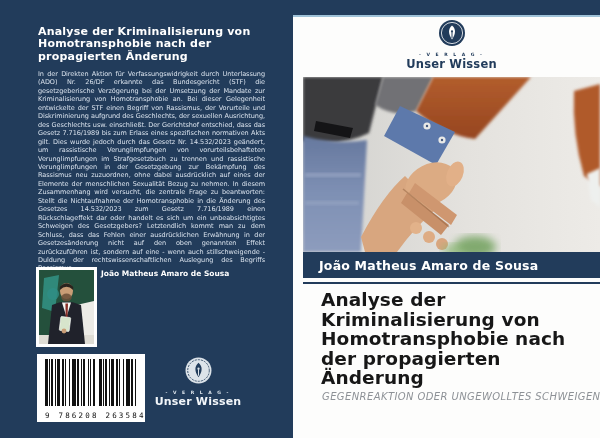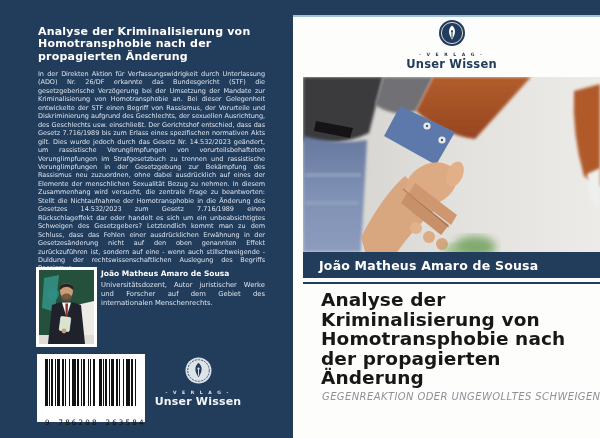--- a/index.html
+++ b/index.html
@@ -43,21 +43,21 @@
   .bio-photo{position:absolute;left:36px;top:267px;width:55px;height:74px;background:#fff;padding:3px;}
   .bio-photo svg{display:block;}
   .bio-text{position:absolute;left:101px;top:269px;width:164px;color:var(--back_text,#dfe7f0);}
   .bio-name{font-size:7.5px;font-weight:bold;color:#fff;margin-bottom:3px;}
   .bio-line{font-size:6.8px;line-height:9.15px;text-align:justify;}
   .barcode-box{
     position:absolute;left:37px;top:354px;width:108px;height:68px;background:#fff;
     box-sizing:border-box;padding:5px 8px 0 8px;text-align:center;
   }
   .barcode-digits{
-    display:block;margin-top:8px;font-family:"DejaVu Sans Mono","Liberation Mono",monospace;
+    display:block;margin-top:1px;font-family:"DejaVu Sans Mono","Liberation Mono",monospace;
     font-size:7.5px;letter-spacing:2.2px;color:var(--barcode_digits_color,#111);white-space:nowrap;
   }
   .back-logo{position:absolute;left:148px;top:357px;width:100px;text-align:center;}
   .back-logo .verlag-small{color:#dfe7ee;}
   .back-logo .pubname{display:block;font-size:11px;font-weight:bold;color:#f2f6fa;letter-spacing:.2px;}
 </style>
 </head>
 <body>
 
 <div class="stage">
@@ -163,21 +163,20 @@
       <path d="M26.4,33.5 L29,33.5 L28.4,51 L26.8,51 Z" fill="#8a2f28"></path>
       <ellipse cx="27.5" cy="21" rx="6.5" ry="8" fill="#c99d76"></ellipse>
       <path d="M20.8,17 Q27.5,9.5 34.2,17 L34.2,20 Q27.5,13.5 20.8,20 Z" fill="#2a231d"></path>
       <ellipse cx="27.5" cy="27.5" rx="5.2" ry="4" fill="#6b4f38" opacity="0.85"></ellipse>
       <rect x="21" y="47" width="10" height="14" rx="1" fill="#d7e5cc" stroke="#ffffff" stroke-width="0.6" transform="rotate(7 26 54)"></rect>
       <circle cx="25" cy="61" r="2.4" fill="#c99d76"></circle>
     </svg>
   </div>
   <div class="bio-text">
     <div class="bio-name">João Matheus Amaro de Sousa</div>
-    <div class="bio-line">Universitätsdozent, Autor juristischer Werke und Forscher auf dem Gebiet des internationalen Menschenrechts.</div>
   </div>
 
   <div class="barcode-box">
     <svg width="92" height="47" viewBox="0 0 92 47" preserveAspectRatio="none">
       <line x1="0" y1="23.5" x2="92" y2="23.5" stroke="#111111" stroke-width="47" stroke-dasharray="3 1 1 1 2 2 1 1 3 2 2 1 1 3 1 2 4 1 2 2 1 1 2 3 1 1 1 2 2 4"></line>
     </svg>
     <span class="barcode-digits">9 786208 263584</span>
   </div>
 
   <div class="back-logo">

